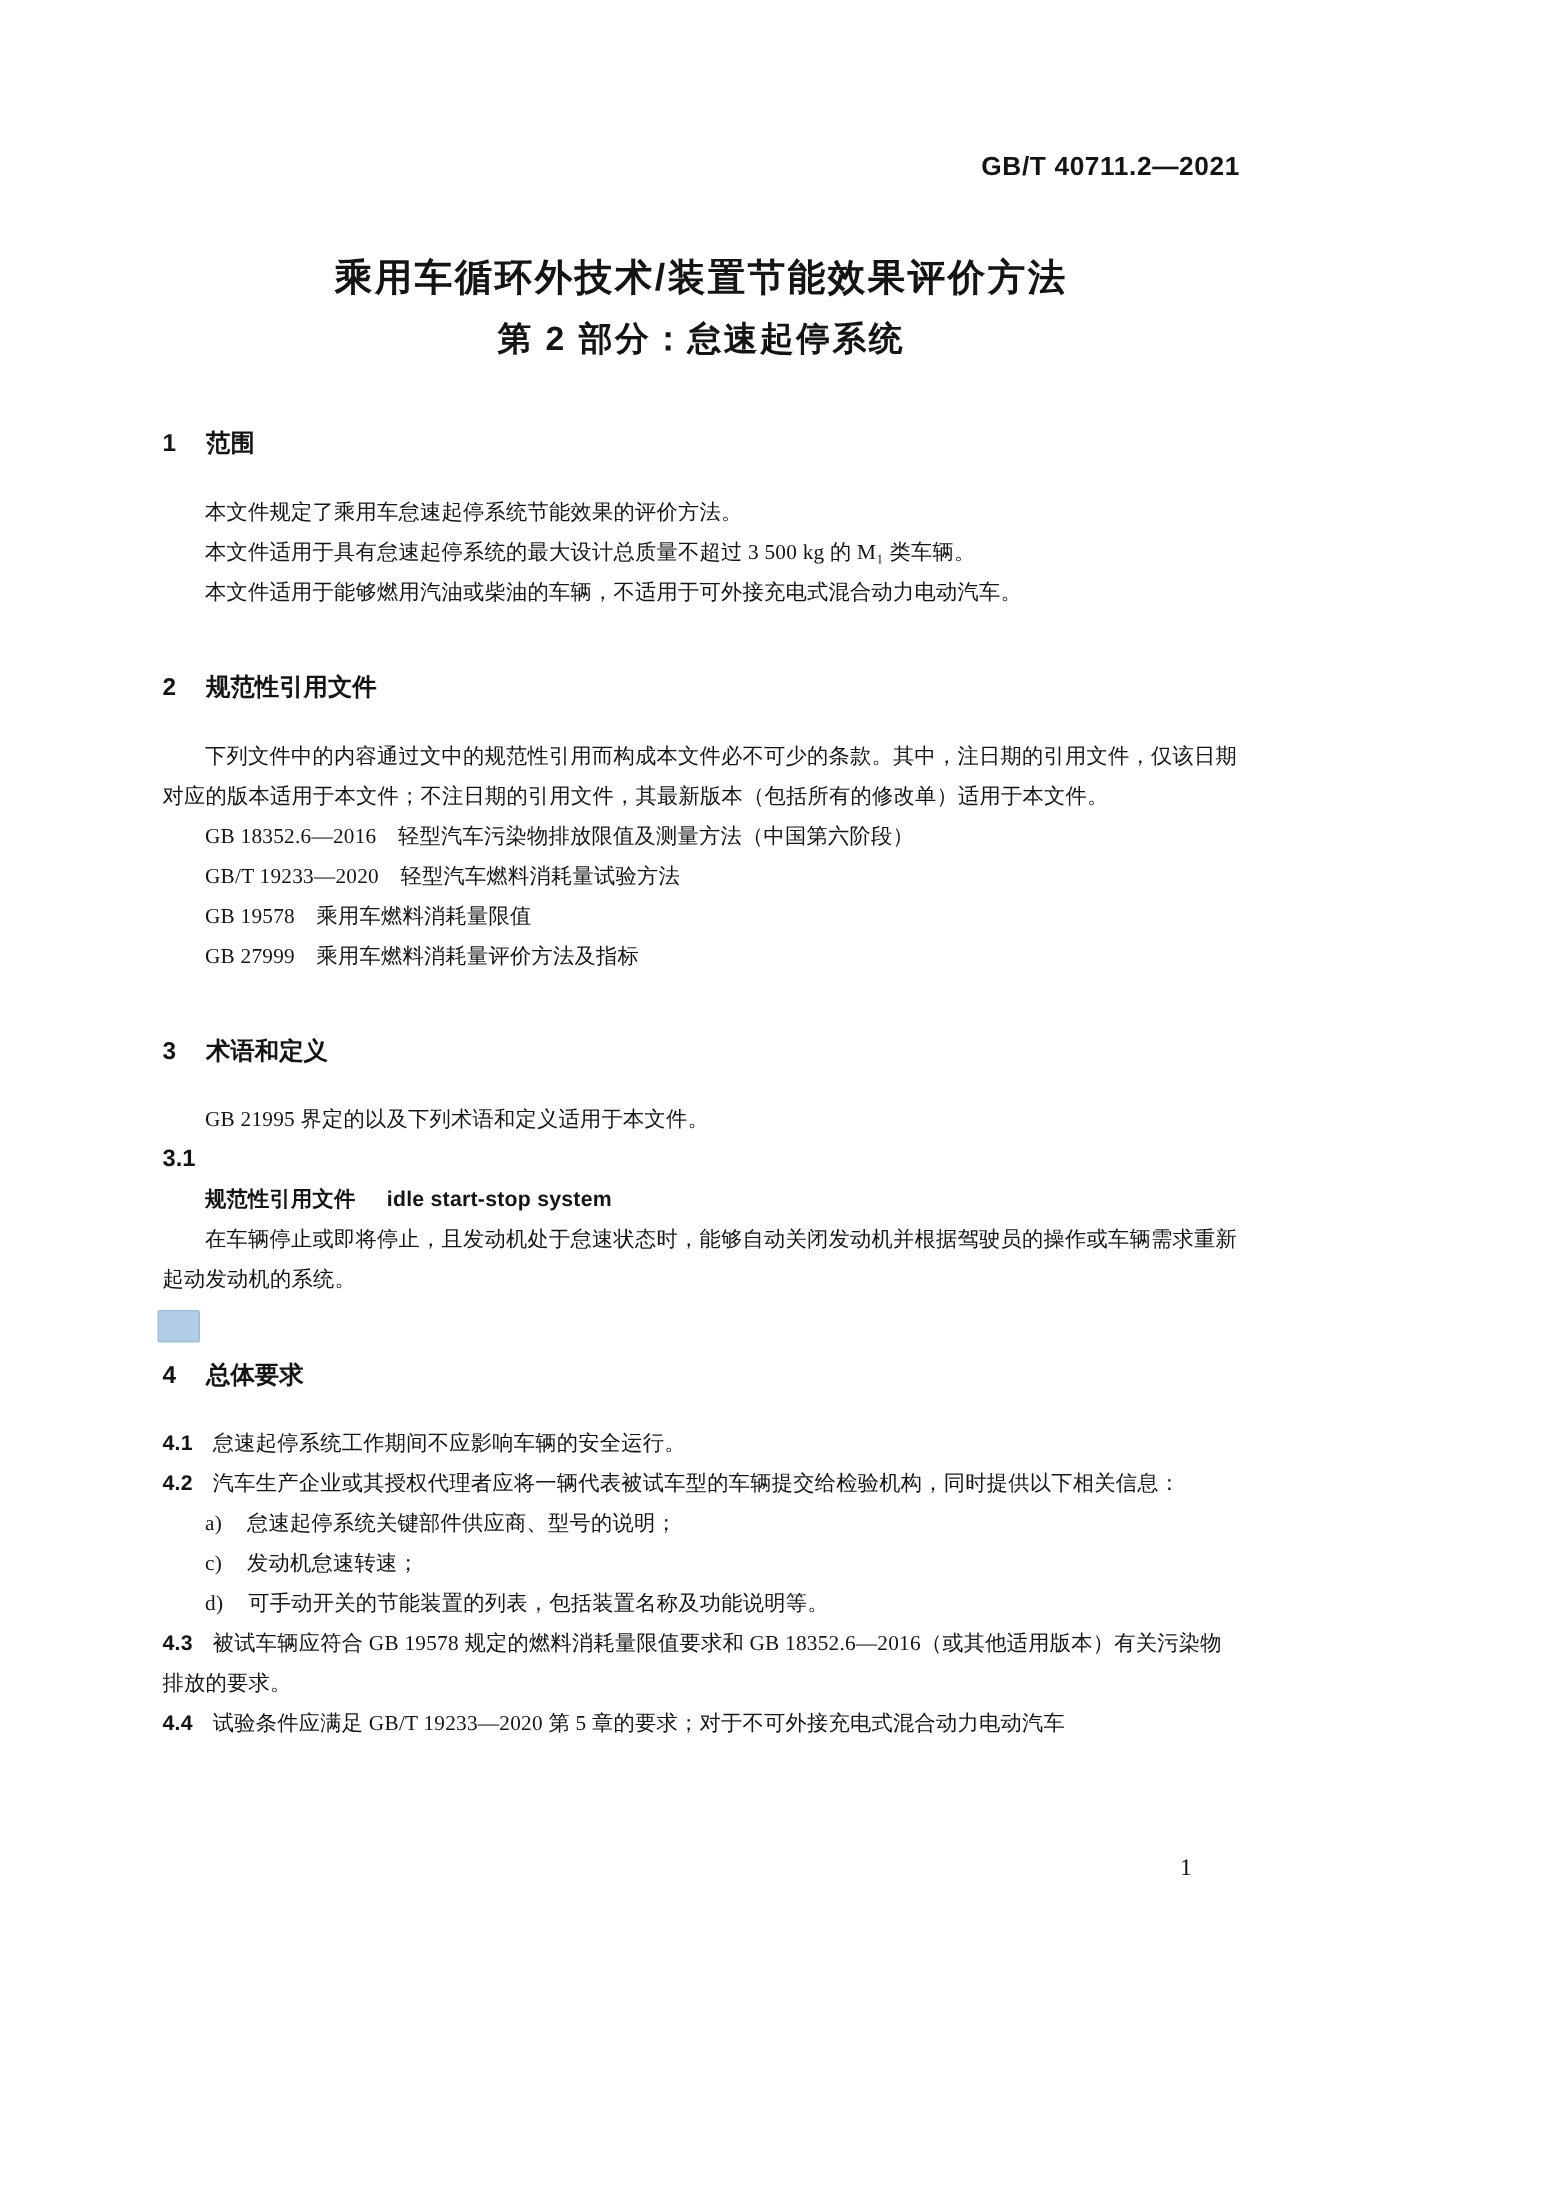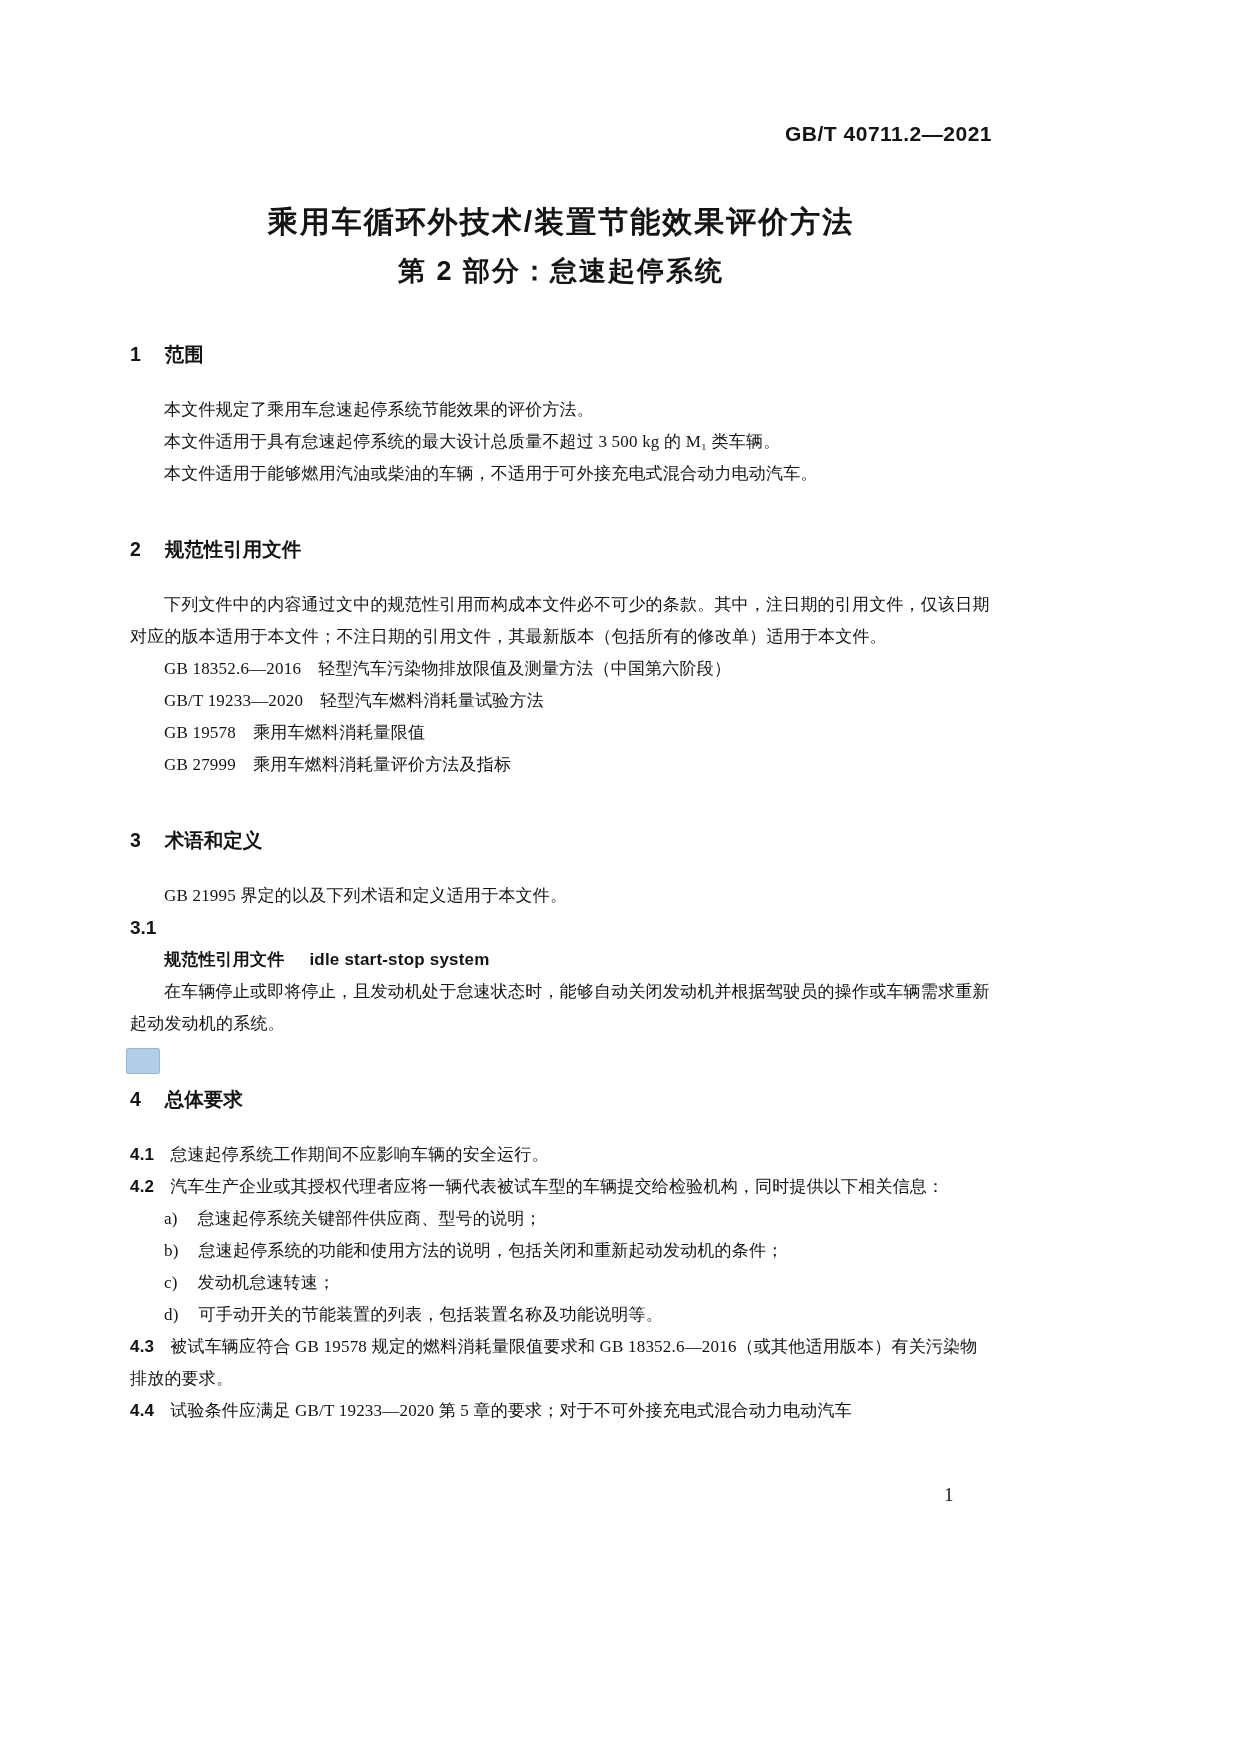--- a/index.html
+++ b/index.html
@@ -138,23 +138,20 @@
     <p class="body">
       <span class="clause-num">4.1</span><span>怠速起停系统工作期间不应影响车辆的安全运行。</span>
     </p>
     <p class="body">
       <span class="clause-num">4.2</span><span>汽车生产企业或其授权代理者应将一辆代表被试车型的车辆提交给检验机构，同时提供以下相关信息：</span>
     </p>
     <p class="body item">
       <span class="item-label">a)</span><span>怠速起停系统关键部件供应商、型号的说明；</span>
     </p>
     <p class="body item">
-      <span class="item-label">b)</span><span>怠速起停系统的功能和使用方法的说明，包括关闭和重新起动发动机的条件；</span>
-    </p>
-    <p class="body item">
       <span class="item-label">c)</span><span>发动机怠速转速；</span>
     </p>
     <p class="body item">
       <span class="item-label">d)</span><span>可手动开关的节能装置的列表，包括装置名称及功能说明等。</span>
     </p>
     <p class="body">
       <span class="clause-num">4.3</span><span>被试车辆应符合 GB 19578 规定的燃料消耗量限值要求和 GB 18352.6—2016（或其他适用版本）有关污染物排放的要求。</span>
     </p>
     <p class="body">
       <span class="clause-num">4.4</span><span>试验条件应满足 GB/T 19233—2020 第 5 章的要求；对于不可外接充电式混合动力电动汽车</span>

